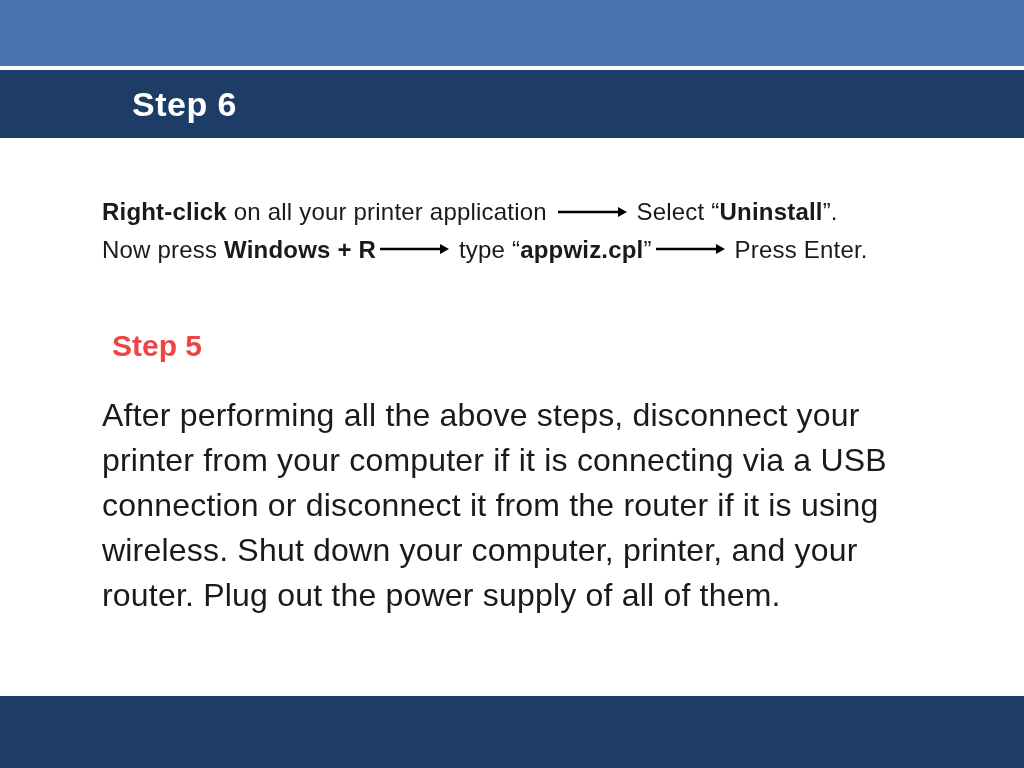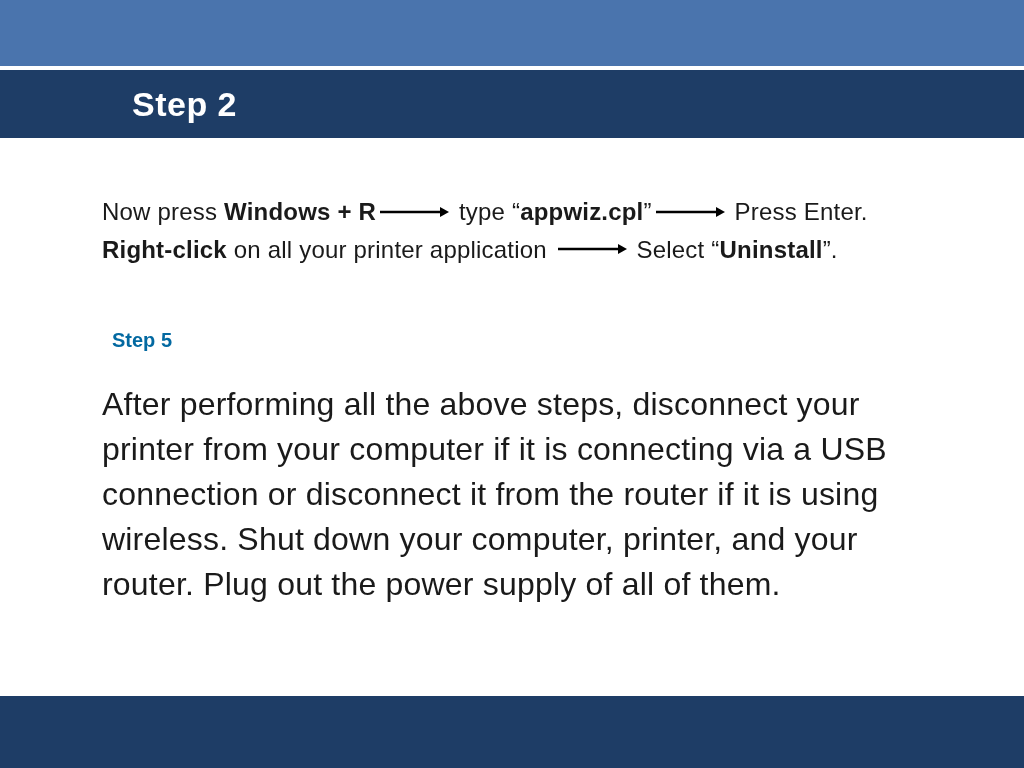--- a/index.html
+++ b/index.html
@@ -11,53 +11,53 @@
   .title-band h1 { color: #fff; font-size: 34px; font-weight: 700; margin-left: 132px; letter-spacing: .5px; }
 
   .content { position: absolute; left: 102px; top: 192px; width: 820px; }
   .line { font-size: 24px; line-height: 1.5; letter-spacing: .2px; }
   .line span { vertical-align: middle; }
   .b { font-weight: 700; }
   .arrow { display: inline-block; vertical-align: middle; margin: 0 2px; }
   .arrow svg { display: block; }
 
   .step5 { margin-top: 62px; }
-  .step5 h2 { color: #0369a1; font-size: 20px; font-weight: 700; margin-left: 10px; margin-bottom: 30px; }
+  .step5 h2 { color: #ef4444; font-size: 30px; font-weight: 700; margin-left: 10px; margin-bottom: 30px; }
   .step5 p { font-size: 32px; line-height: 1.4; letter-spacing: .2px; }
 
   .bottom-band { position: absolute; left: 0; bottom: 0; width: 100%; height: 72px; background: #4a74ad; overflow: hidden; }
   .diag { position: absolute; left: -40px; bottom: -260px; width: 1200px; height: 520px; background: #1e3d66; transform: rotate(-8deg); transform-origin: left top; }
 </style>
 </head>
 <body>
 
 <div class="slide">
   <div class="top-band"></div>
 
   <div class="title-band">
-    <h1>Step 2</h1>
+    <h1>Step 6</h1>
   </div>
 
   <div class="content">
+
+    <div class="line">
+      <span class="b">Right-click</span><span> on all your printer application </span><span class="arrow"><svg width="72" height="14" viewBox="0 0 72 14">
+            <line x1="2" y1="7" x2="62" y2="7" stroke="#000" stroke-width="2.4"></line>
+            <path d="M62 2 L71 7 L62 12 Z" fill="#000"></path>
+          </svg></span><span> Select “</span><span class="b">Uninstall</span><span>”.</span>
+    </div>
 
     <div class="line">
       <span>Now press </span><span class="b">Windows + R</span><span class="arrow"><svg width="72" height="14" viewBox="0 0 72 14">
             <line x1="2" y1="7" x2="62" y2="7" stroke="#000" stroke-width="2.4"></line>
             <path d="M62 2 L71 7 L62 12 Z" fill="#000"></path>
           </svg></span><span> type “</span><span class="b">appwiz.cpl</span><span>”</span><span class="arrow"><svg width="72" height="14" viewBox="0 0 72 14">
             <line x1="2" y1="7" x2="62" y2="7" stroke="#000" stroke-width="2.4"></line>
             <path d="M62 2 L71 7 L62 12 Z" fill="#000"></path>
           </svg></span><span> Press Enter.</span>
-    </div>
-
-    <div class="line">
-      <span class="b">Right-click</span><span> on all your printer application </span><span class="arrow"><svg width="72" height="14" viewBox="0 0 72 14">
-            <line x1="2" y1="7" x2="62" y2="7" stroke="#000" stroke-width="2.4"></line>
-            <path d="M62 2 L71 7 L62 12 Z" fill="#000"></path>
-          </svg></span><span> Select “</span><span class="b">Uninstall</span><span>”.</span>
     </div>
 
     <div class="step5">
       <h2>Step 5</h2>
       <p>After performing all the above steps, disconnect your printer from your computer if it is connecting via a USB connection or disconnect it from the router if it is using wireless. Shut down your computer, printer, and your router. Plug out the power supply of all of them.</p>
     </div>
 
   </div>
 
   <div class="bottom-band">

